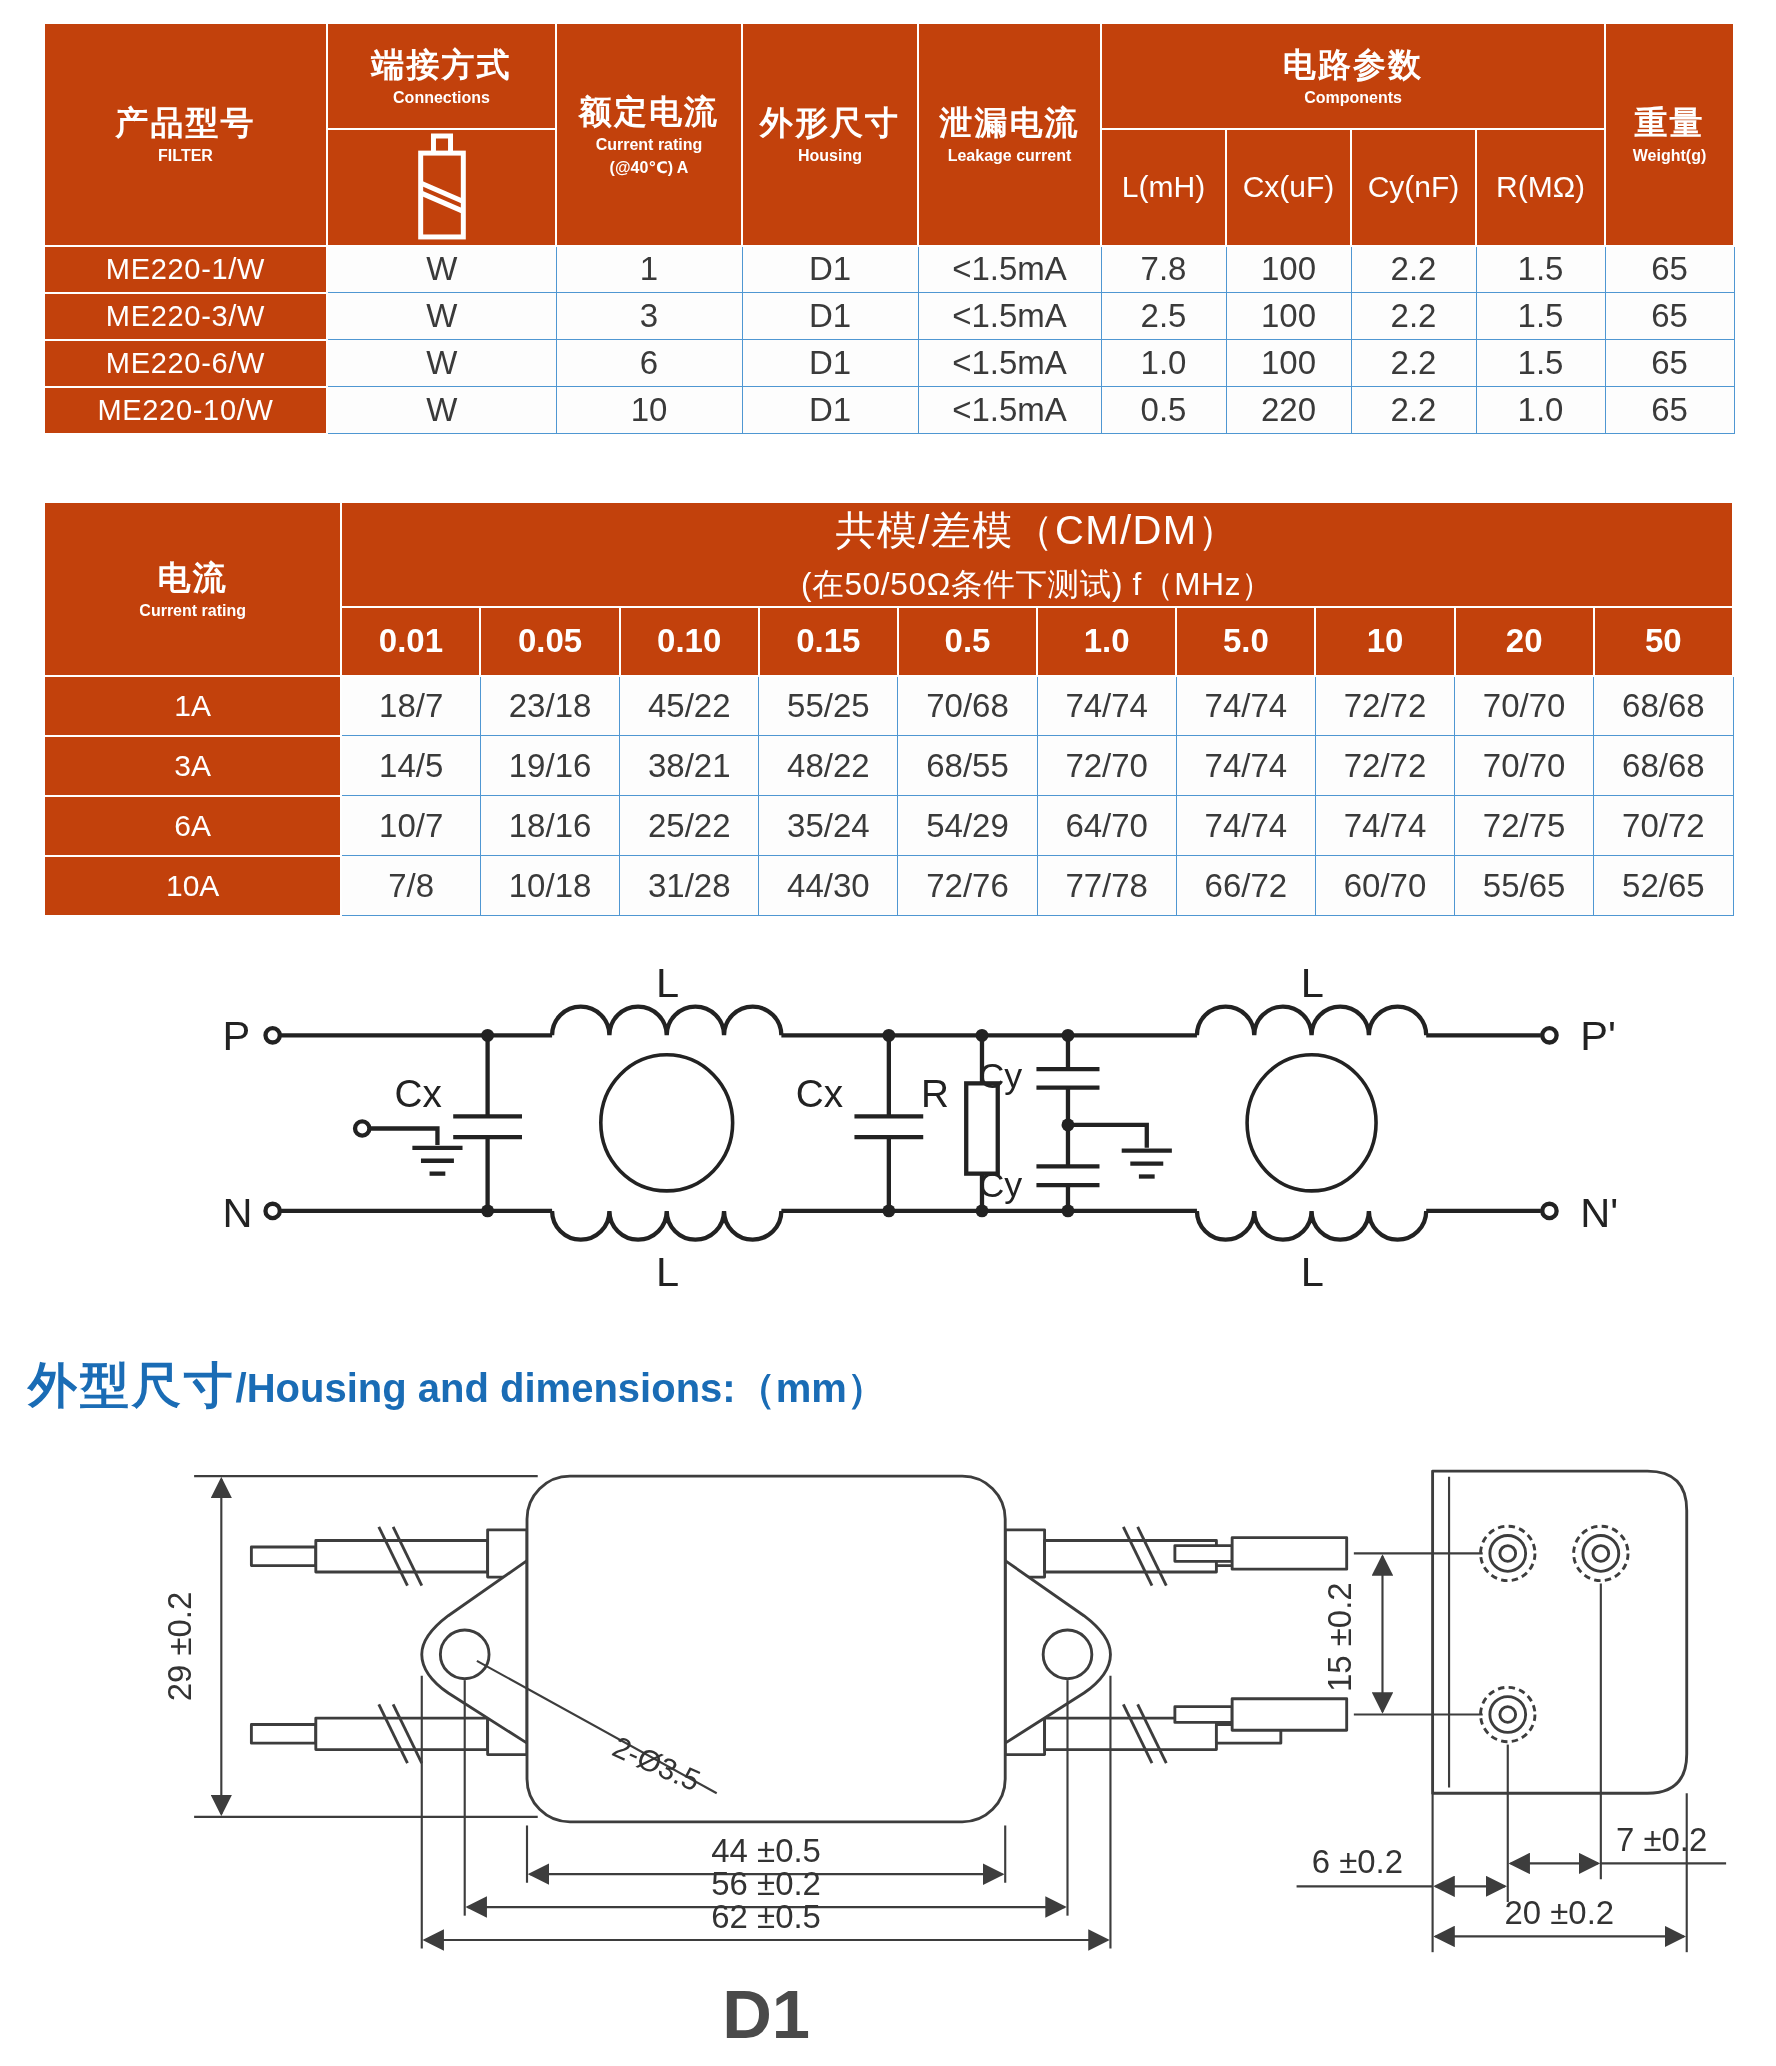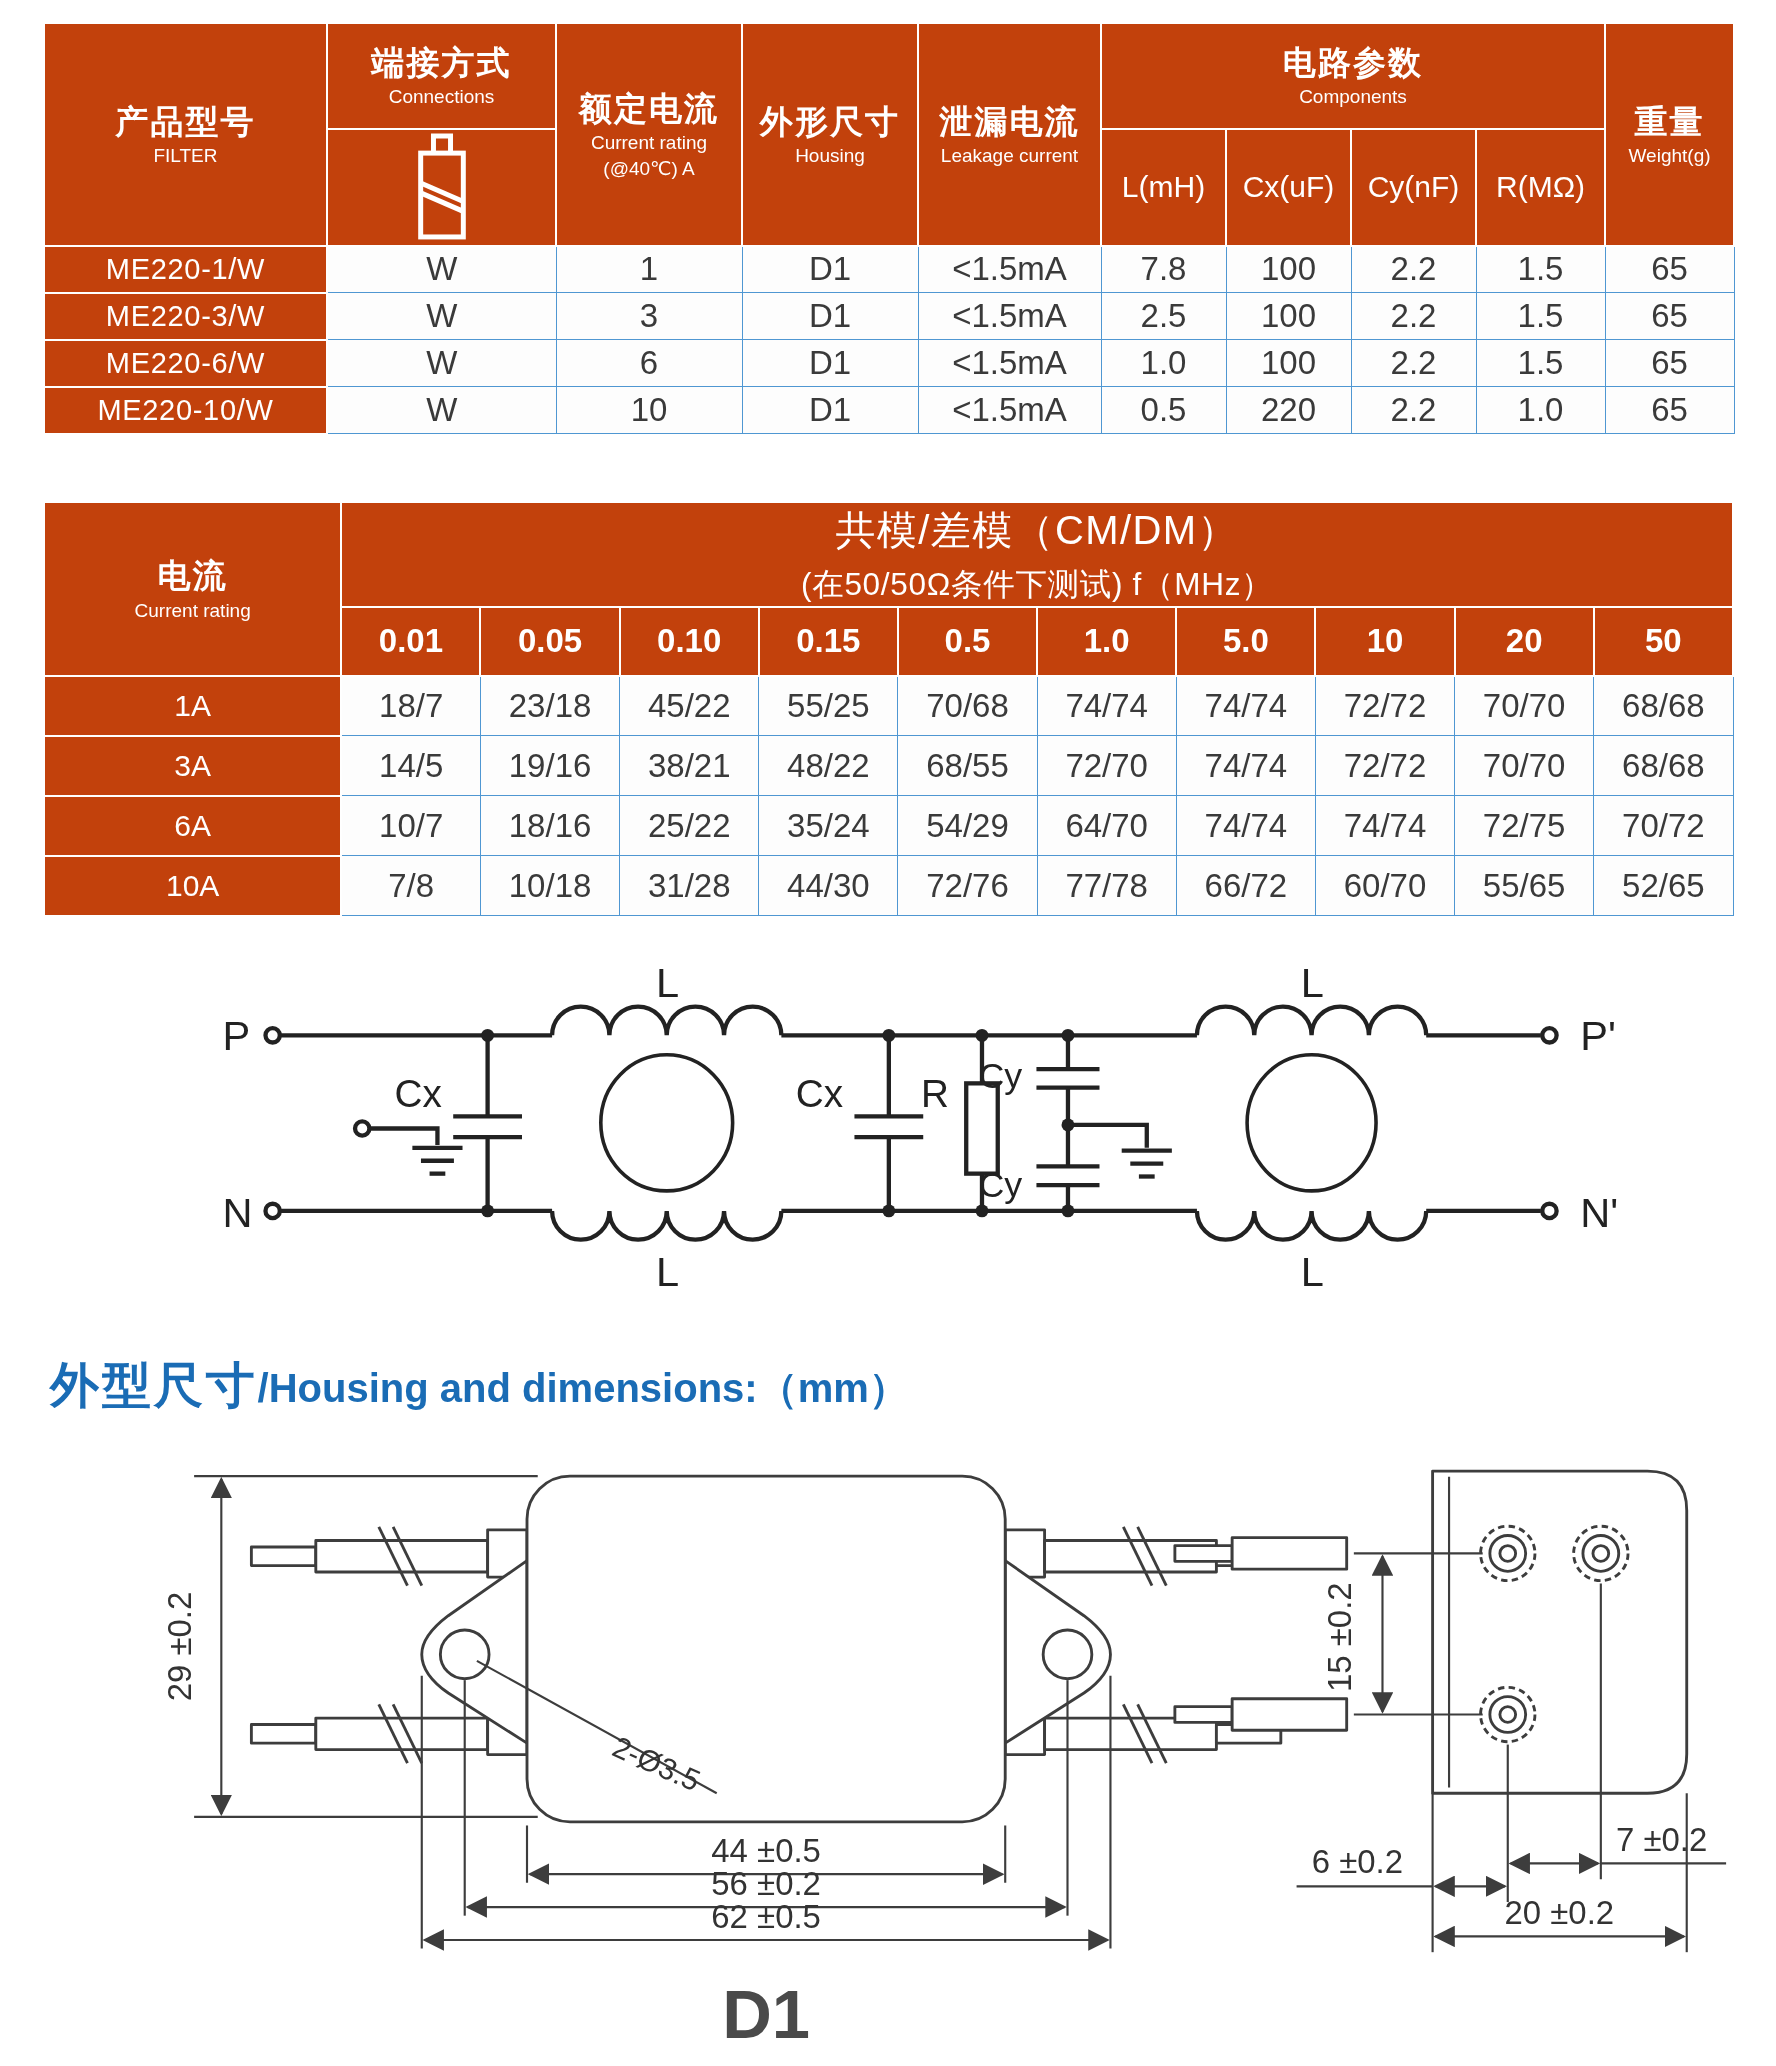--- a/index.html
+++ b/index.html
@@ -15,29 +15,29 @@
   .t1{left:43px;top:21.5px;width:1691px;}
   .t1 tr.hr1 th{height:104px;}
   .t1 tr.hr2 th{height:104px;}
   .t1 tr.dr{height:47px;}
   .t2{left:43px;top:501px;width:1691px;}
   .t2 tr.trt{height:99px;}
   .t2 tr.trf{height:69px;}
   .t2 tr.dr2{height:60px;}
 
   .zh{font-size:33px;font-weight:600;letter-spacing:2.1px;line-height:1.25;}
-  .en{font-size:19px;font-weight:400;letter-spacing:0px;margin-top:2.9px;line-height:1.2;}
+  .en{font-size:16px;font-weight:700;letter-spacing:0px;margin-top:2.9px;line-height:1.2;}
   .sub{font-size:30px;font-weight:500;}
   .freq{font-size:33px;font-weight:600;}
   .model{font-size:29px;font-weight:500;letter-spacing:0.7px;}
   .cur{font-size:30px;font-weight:500;}
   .tl1{font-size:40px;font-weight:400;letter-spacing:1.4px;}
   .tl2{font-size:31.5px;font-weight:500;margin-top:5.7px;letter-spacing:0.7px;}
 
-  .housing-heading{position:absolute;left:50px;top:1353px;color:#1a6cb5;white-space:nowrap;}
+  .housing-heading{position:absolute;left:28px;top:1353px;color:#1a6cb5;white-space:nowrap;}
   .hzh{font-size:49px;font-weight:700;letter-spacing:2.9px;}
   .hen{font-size:40px;font-weight:700;}
 
   .schematic{position:absolute;left:201px;top:960px;}
   .drawings{position:absolute;left:86px;top:1421px;}
 </style>
 </head>
 <body>
 
 <div class="page">

